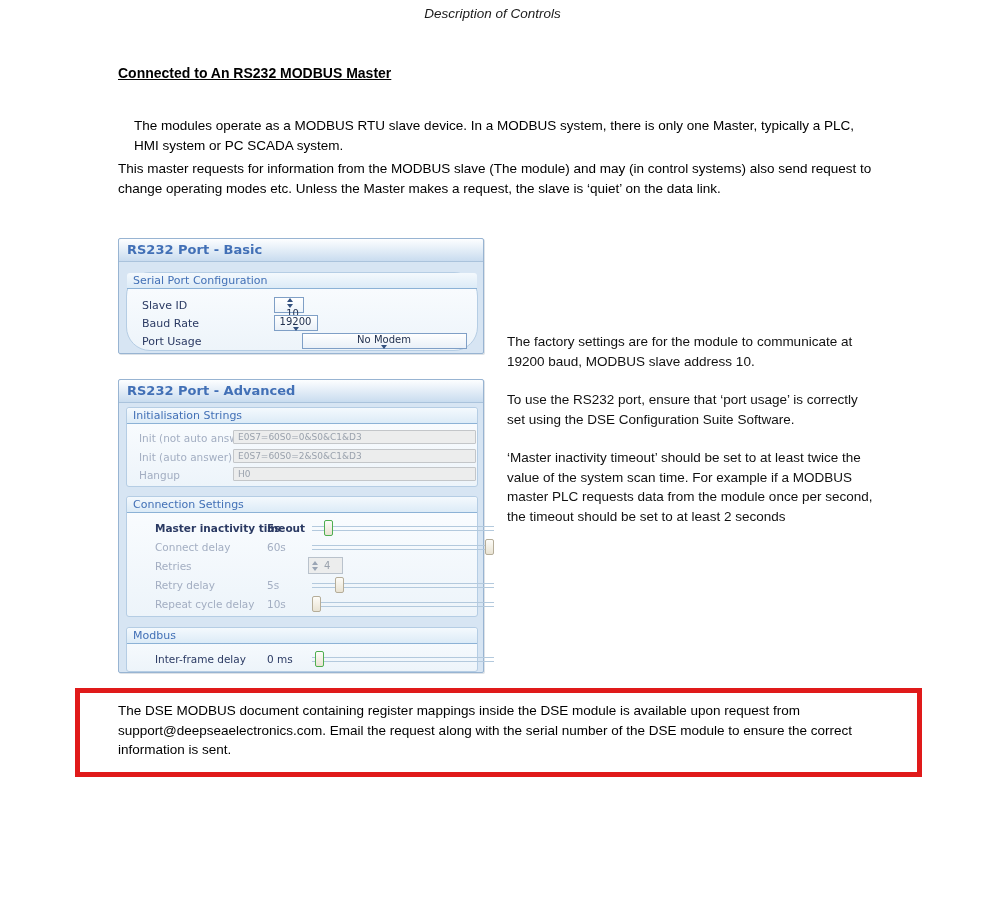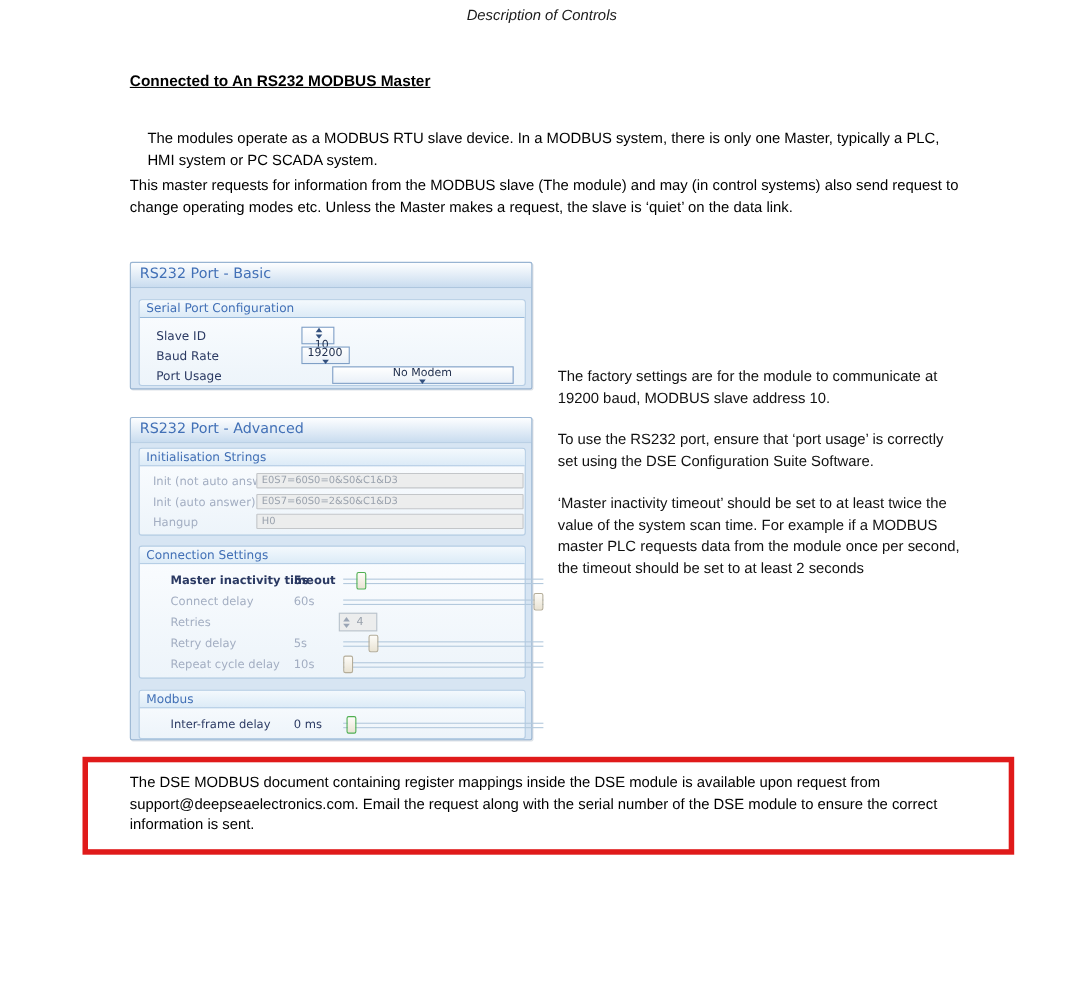--- a/index.html
+++ b/index.html
@@ -37,21 +37,21 @@
     background:#d7e5f3; border:1px solid #98b4d2; border-radius:2px;
     box-shadow:1px 1px 0 rgba(120,140,160,0.25);
     font-family:"DejaVu Sans", sans-serif;
   }
   #panel-basic { top:238px; height:116px; }
   #panel-advanced { top:379px; height:294px; }
   .panel-header {
     height:22px; line-height:21px; padding-left:8px;
     background:linear-gradient(#fdfeff,#c9dcef);
     border-bottom:1px solid #aac3dc; border-radius:2px 2px 0 0;
-    color:#4270b6; font-size:13px; font-weight:normal;
+    color:#4270b6; font-size:13px; font-weight:bold;
   }
   .group {
     position:absolute; left:7px; width:352px; box-sizing:border-box;
     background:linear-gradient(#fbfdff,#edf4fa);
     border:1px solid #b5cde4; border-radius:3px;
   }
   .group-header {
     height:15px; line-height:15px; padding-left:6px;
     background:linear-gradient(#f4f9fd,#dcebf7);
     border-bottom:1px solid #8cb2d6; border-radius:3px 3px 0 0;
@@ -120,21 +120,21 @@
 </head>
 <body>
 
 <div class="doc-title">Description of Controls</div>
 <div class="doc-heading">Connected to An RS232 MODBUS Master</div>
 <div class="para" id="para1">The modules operate as a MODBUS RTU slave device. In a MODBUS system, there is only one Master, typically a PLC, HMI system or PC SCADA system.</div>
 <div class="para" id="para2">This master requests for information from the MODBUS slave (The module) and may (in control systems) also send request to change operating modes etc. Unless the Master makes a request, the slave is ‘quiet’ on the data link.</div>
 
 <div class="panel" id="panel-basic">
   <div class="panel-header">RS232 Port - Basic</div>
-  <div class="group" style="top:33px; height:79px;">
+  <div class="group" style="top:33px; height:79px;border-radius:24px;">
     <div class="group-header">Serial Port Configuration</div>
     <div class="srow" style="top:23px;">
       <span class="lbl">Slave ID</span>
       <div class="ctrl spinner" style="width:30px;">
         <span class="spin-arrows">
             <span class="tri-up"></span>
             <span class="tri-down"></span>
           </span>
         <span class="spin-val">10</span>
       </div>

